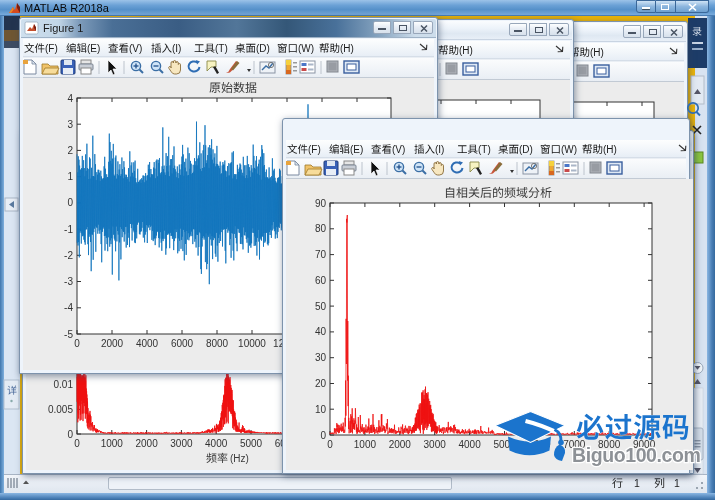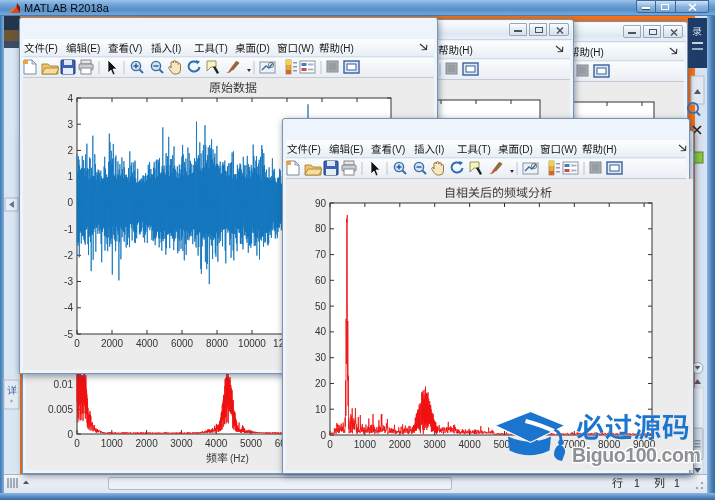--- a/index.html
+++ b/index.html
@@ -1,15 +1,15 @@
 <!DOCTYPE html>
 <html><head><meta charset="utf-8"><style>
 *{margin:0;padding:0;box-sizing:border-box}
 body{width:715px;height:500px;overflow:hidden;font-family:"Liberation Sans",sans-serif}
-#stage{position:relative;width:715px;height:500px;background:#f97316;overflow:hidden}
+#stage{position:relative;width:715px;height:500px;background:#eab308;overflow:hidden}
 svg{overflow:visible}
 </style></head><body>
 <svg width="0" height="0" style="position:absolute">
     <defs>
       <path id="r6587" d="M725 630 802 607Q739 426 640 294Q541 162 403 72Q265 -19 83 -78Q79 -69 71 -55Q63 -42 53 -29Q44 -15 36 -7Q215 45 348 128Q482 212 575 335Q668 459 725 630ZM270 626Q327 471 424 345Q521 219 657 129Q793 40 967 -4Q959 -12 949 -24Q939 -37 930 -50Q922 -62 915 -73Q736 -24 599 71Q462 165 363 300Q265 435 201 603ZM50 664H954V590H50ZM423 823 501 847Q524 811 547 768Q569 724 580 693L497 666Q488 697 467 742Q446 786 423 823Z"></path>
       <path id="r4ef6" d="M604 828H679V-80H604ZM432 790 504 775Q490 706 471 638Q451 571 427 513Q402 455 373 409Q366 415 354 422Q343 429 330 436Q318 443 309 447Q338 488 362 544Q385 599 403 662Q421 725 432 790ZM441 635H909V562H423ZM317 341H953V267H317ZM268 836 339 815Q307 730 266 648Q224 565 176 493Q127 420 75 363Q71 372 64 386Q56 400 47 414Q39 429 32 437Q79 486 123 550Q166 614 204 688Q241 761 268 836ZM167 579 238 650 239 649V-78H167Z"></path>
       <path id="r7f16" d="M68 182Q66 189 62 202Q58 214 54 227Q49 240 45 249Q61 252 77 270Q94 288 116 316Q127 330 149 361Q170 393 198 436Q225 480 253 530Q280 581 303 632L364 597Q329 529 289 461Q248 393 205 332Q161 271 117 221V219Q117 219 110 215Q102 212 92 206Q82 201 75 194Q68 188 68 182ZM68 182 63 242 97 267 334 317Q333 302 335 284Q337 267 339 255Q256 236 205 224Q155 211 128 204Q101 196 88 191Q75 186 68 182ZM61 423Q59 430 55 443Q51 456 46 469Q42 482 38 491Q51 495 63 511Q76 528 91 554Q99 567 114 595Q129 624 148 664Q166 704 184 749Q201 795 215 840L287 815Q263 751 233 688Q204 624 171 567Q138 509 105 463V461Q105 461 99 457Q92 454 83 447Q74 441 68 435Q61 429 61 423ZM61 423 59 479 95 501 268 519Q265 505 264 487Q262 469 262 457Q203 450 166 445Q130 439 109 436Q88 432 77 429Q67 426 61 423ZM40 54Q96 73 173 102Q250 132 332 163L346 103Q271 71 195 41Q120 10 58 -15ZM624 377H675V-47H624ZM746 378H797V-46H746ZM871 413H930V-7Q930 -28 926 -41Q922 -54 908 -62Q895 -69 877 -71Q858 -73 831 -73Q830 -60 825 -44Q820 -28 814 -16Q831 -17 843 -17Q856 -17 861 -17Q871 -16 871 -7ZM414 732H483V515Q483 454 479 380Q475 306 464 228Q452 150 430 75Q408 -0 372 -63Q366 -57 355 -48Q344 -40 333 -32Q322 -24 314 -21Q348 39 368 109Q389 178 398 249Q408 321 411 390Q414 458 414 515ZM450 732H920V498H450V561H850V668H450ZM481 412H903V350H541V-72H481ZM512 202H898V143H512ZM605 826 675 846Q693 818 709 784Q724 749 732 723L658 698Q652 724 637 760Q621 796 605 826Z"></path>
       <path id="r8f91" d="M47 722H412V650H47ZM244 568H313V-76H244ZM40 167Q88 174 150 185Q213 196 282 209Q352 221 423 234L427 169Q329 148 231 129Q133 109 56 94ZM81 332Q79 339 75 351Q71 364 67 376Q62 389 58 398Q71 401 82 423Q93 446 105 479Q111 495 123 532Q135 569 149 619Q162 670 175 727Q188 784 196 840L269 825Q254 745 232 664Q210 583 184 508Q158 434 131 374V372Q131 372 123 368Q116 364 106 358Q96 351 88 344Q81 337 81 332ZM81 332V394L121 414H405V346H153Q128 346 108 342Q87 338 81 332ZM815 517H885V-80H815ZM551 751V650H819V751ZM482 808H892V594H482ZM423 535H953V472H423ZM523 386H835V329H523ZM523 242H838V185H523ZM491 519H560V61L491 53ZM400 76Q468 80 559 86Q650 92 753 100Q857 107 960 115L959 52Q861 44 761 36Q662 28 572 21Q482 14 412 8Z"></path>
       <path id="r67e5" d="M295 218V134H700V218ZM295 352V270H700V352ZM221 406H778V80H221ZM57 713H944V647H57ZM460 840H534V437H460ZM417 693 479 668Q446 620 401 575Q356 529 303 490Q251 450 196 418Q140 386 85 364Q80 374 71 385Q62 395 53 406Q44 417 36 424Q89 443 144 471Q199 500 250 536Q301 571 344 611Q387 651 417 693ZM576 693Q606 652 650 613Q693 574 745 540Q797 506 853 478Q909 451 964 434Q956 427 946 416Q937 405 928 394Q920 382 914 372Q858 393 802 424Q746 455 693 494Q640 532 595 577Q549 621 515 668ZM74 20H930V-48H74Z"></path>
       <path id="r770b" d="M260 395H843V-82H768V335H332V-82H260ZM59 527H941V465H59ZM132 662H883V602H132ZM308 267H799V214H308ZM308 144H799V92H308ZM301 18H799V-42H301ZM826 832 874 778Q804 764 715 754Q626 744 527 738Q428 732 327 728Q226 725 133 725Q132 737 128 754Q123 771 118 783Q209 784 308 787Q408 790 504 796Q600 802 683 811Q766 820 826 832ZM416 764 494 747Q460 627 406 513Q353 400 273 305Q193 210 81 143Q76 151 67 163Q59 174 50 184Q41 194 33 202Q140 263 215 352Q291 441 340 547Q389 653 416 764Z"></path>
@@ -622,20 +622,41 @@
         <text x="573.0" y="295" font-size="10" text-anchor="middle" font-family="&quot;Liberation Sans&quot;, sans-serif" fill="#333">15000</text>
         <line x1="607.8" y1="282" x2="607.8" y2="278" stroke="#333" stroke-width="1"></line>
         <text x="607.8" y="295" font-size="10" text-anchor="middle" font-family="&quot;Liberation Sans&quot;, sans-serif" fill="#333">16000</text>
         <use href="#r9891" fill="#3a3a3a" transform="translate(180.0,310.0) scale(0.0110,-0.0110)"></use>
         <use href="#r7387" fill="#3a3a3a" transform="translate(191.0,310.0) scale(0.0110,-0.0110)"></use>
         <text x="204.0" y="310" font-size="10" font-family="&quot;Liberation Sans&quot;, sans-serif" fill="#3a3a3a">(Hz)</text>
         <path d="M51.0,224.9 L51.2,249.8 L51.3,219.4 L51.5,251.3 L51.6,220.1 L51.8,270.3 L51.9,215.6 L52.1,259.5 L52.3,261.4 L52.4,220.0 L52.6,266.6 L52.7,215.7 L52.9,251.6 L53.0,225.2 L53.2,247.4 L53.3,220.4 L53.5,244.8 L53.7,224.0 L53.8,253.7 L54.0,219.6 L54.1,268.6 L54.3,215.0 L54.4,262.7 L54.6,219.0 L54.8,261.8 L54.9,223.6 L55.1,267.8 L55.2,225.4 L55.4,248.6 L55.5,225.8 L55.7,248.3 L55.9,223.2 L56.0,252.1 L56.2,223.8 L56.3,224.1 L56.5,243.9 L56.6,261.6 L56.8,223.4 L57.0,269.1 L57.1,224.0 L57.3,245.1 L57.4,223.7 L57.6,250.9 L57.7,214.6 L57.9,261.4 L58.0,224.9 L58.2,224.8 L58.4,251.0 L58.5,225.8 L58.7,254.1 L58.8,214.4 L59.0,246.5 L59.1,225.5 L59.3,266.7 L59.5,257.9 L59.6,228.7 L59.8,262.2 L59.9,223.3 L60.1,249.5 L60.2,236.5 L60.4,258.0 L60.6,239.3 L60.7,261.9 L60.9,242.5 L61.0,270.7 L61.2,246.2 L61.3,274.4 L61.5,249.5 L61.6,253.5 L61.8,276.4 L62.0,256.1 L62.1,271.2 L62.3,262.7 L62.4,270.8 L62.6,266.4 L62.7,268.7 L62.9,277.5 L63.1,260.6 L63.2,275.3 L63.4,262.7 L63.5,263.1 L63.7,267.7 L63.8,268.4 L64.0,258.9 L64.2,278.5 L64.3,264.9 L64.5,262.7 L64.6,272.9 L64.8,267.9 L64.9,264.2 L65.1,274.6 L65.3,272.4 L65.4,271.0 L65.6,271.1 L65.7,274.4 L65.9,278.4 L66.0,275.4 L66.2,272.1 L66.3,274.6 L66.5,270.0 L66.7,276.7 L66.8,277.6 L67.0,279.1 L67.1,279.4 L67.3,275.4 L67.4,277.3 L67.6,276.2 L67.8,274.7 L67.9,273.7 L68.1,273.1 L68.2,278.6 L68.4,273.1 L68.5,275.8 L68.7,275.9 L68.9,277.9 L69.0,278.5 L69.2,278.4 L69.3,277.9 L69.5,276.6 L69.6,279.9 L69.8,279.2 L69.9,278.2 L70.1,280.5 L70.3,276.6 L70.4,279.8 L70.6,280.6 L70.7,280.4 L70.9,278.9 L71.0,277.9 L71.2,280.2 L71.4,277.8 L71.5,277.1 L71.7,279.9 L71.8,277.9 L72.0,278.8 L72.1,279.4 L72.3,280.3 L72.5,279.0 L72.6,279.8 L72.8,278.9 L72.9,278.4 L73.1,278.7 L73.2,278.4 L73.4,278.6 L73.6,279.0 L73.7,278.7 L73.9,279.1 L74.0,280.1 L74.2,280.2 L74.3,279.3 L74.5,280.6 L74.6,279.3 L74.8,280.3 L75.0,279.3 L75.1,280.3 L75.3,279.7 L75.4,279.9 L75.6,279.8 L75.7,280.4 L75.9,280.2 L76.1,280.9 L76.2,281.0 L76.4,280.4 L76.5,280.0 L76.7,280.1 L76.8,280.8 L77.0,280.2 L77.2,281.2 L77.3,280.9 L77.5,280.4 L77.6,281.1 L77.8,280.8 L77.9,281.1 L78.1,281.1 L78.2,281.4 L78.4,281.0 L78.6,281.1 L78.7,280.6 L78.9,280.5 L79.0,280.4 L79.2,281.0 L79.3,280.8 L79.5,280.9 L79.7,281.3 L79.8,281.0 L80.0,281.0 L80.1,280.9 L80.3,281.2 L80.4,281.0 L80.6,281.3 L80.8,281.0 L80.9,280.9 L81.1,280.9 L81.2,281.1 L81.4,281.1 L81.5,281.2 L81.7,280.7 L81.9,281.3 L82.0,281.3 L82.2,280.0 L82.3,280.5 L82.5,280.7 L82.6,280.9 L82.8,281.1 L82.9,281.1 L83.1,280.8 L83.3,281.3 L83.4,280.3 L83.6,281.4 L83.7,281.2 L83.9,280.9 L84.0,281.2 L84.2,281.3 L84.4,281.4 L84.5,280.3 L84.7,280.8 L84.8,280.9 L85.0,281.1 L85.1,281.1 L85.3,280.8 L85.5,280.6 L85.6,281.1 L85.8,281.3 L85.9,281.4 L86.1,280.6 L86.2,281.3 L86.4,281.3 L86.5,280.8 L86.7,281.4 L86.9,281.3 L87.0,281.3 L87.2,281.1 L87.3,280.9 L87.5,280.9 L87.6,281.1 L87.8,280.9 L88.0,281.2 L88.1,281.0 L88.3,280.5 L88.4,281.2 L88.6,281.0 L88.7,281.3 L88.9,281.2 L89.1,281.1 L89.2,281.0 L89.4,280.1 L89.5,281.4 L89.7,281.0 L89.8,280.7 L90.0,281.1 L90.2,281.3 L90.3,281.3 L90.5,281.3 L90.6,281.0 L90.8,281.1 L90.9,281.3 L91.1,281.3 L91.2,281.3 L91.4,281.0 L91.6,281.0 L91.7,281.0 L91.9,281.1 L92.0,280.7 L92.2,281.1 L92.3,280.9 L92.5,280.8 L92.7,281.3 L92.8,281.2 L93.0,280.8 L93.1,281.0 L93.3,281.3 L93.4,281.3 L93.6,281.1 L93.8,281.0 L93.9,281.3 L94.1,281.1 L94.2,281.4 L94.4,281.1 L94.5,280.9 L94.7,281.3 L94.8,281.3 L95.0,280.8 L95.2,281.0 L95.3,281.4 L95.5,281.2 L95.6,281.2 L95.8,281.1 L95.9,280.5 L96.1,280.9 L96.3,280.7 L96.4,281.2 L96.6,280.4 L96.7,281.2 L96.9,281.4 L97.0,280.7 L97.2,281.4 L97.4,281.4 L97.5,280.7 L97.7,281.3 L97.8,281.0 L98.0,281.1 L98.1,280.9 L98.3,280.8 L98.4,281.3 L98.6,281.2 L98.8,280.1 L98.9,281.3 L99.1,281.0 L99.2,280.8 L99.4,281.3 L99.5,281.1 L99.7,281.3 L99.9,281.4 L100.0,281.0 L100.2,280.2 L100.3,281.1 L100.5,281.2 L100.6,281.4 L100.8,281.4 L101.0,280.5 L101.1,281.3 L101.3,281.0 L101.4,281.3 L101.6,280.8 L101.7,281.0 L101.9,280.6 L102.1,281.4 L102.2,281.3 L102.4,281.2 L102.5,280.8 L102.7,281.3 L102.8,281.4 L103.0,281.3 L103.1,281.2 L103.3,281.1 L103.5,281.1 L103.6,280.8 L103.8,281.1 L103.9,281.1 L104.1,281.0 L104.2,280.8 L104.4,281.1 L104.6,280.5 L104.7,281.4 L104.9,280.7 L105.0,281.2 L105.2,281.3 L105.3,281.3 L105.5,281.1 L105.7,281.1 L105.8,281.1 L106.0,281.3 L106.1,281.3 L106.3,281.2 L106.4,281.2 L106.6,281.2 L106.7,281.0 L106.9,281.4 L107.1,281.1 L107.2,281.0 L107.4,280.7 L107.5,280.5 L107.7,281.2 L107.8,280.7 L108.0,280.9 L108.2,281.2 L108.3,281.3 L108.5,281.2 L108.6,281.3 L108.8,280.6 L108.9,281.4 L109.1,281.3 L109.3,281.2 L109.4,280.7 L109.6,281.0 L109.7,281.1 L109.9,280.9 L110.0,281.4 L110.2,280.9 L110.4,281.4 L110.5,280.9 L110.7,281.0 L110.8,281.1 L111.0,281.3 L111.1,281.0 L111.3,280.5 L111.4,281.4 L111.6,280.9 L111.8,280.1 L111.9,281.4 L112.1,280.7 L112.2,280.8 L112.4,281.2 L112.5,281.0 L112.7,281.4 L112.9,281.0 L113.0,281.3 L113.2,281.0 L113.3,281.4 L113.5,281.2 L113.6,280.9 L113.8,281.2 L114.0,280.7 L114.1,281.3 L114.3,280.9 L114.4,281.0 L114.6,281.3 L114.7,280.3 L114.9,280.3 L115.0,280.8 L115.2,281.2 L115.4,280.5 L115.5,281.3 L115.7,281.3 L115.8,280.6 L116.0,281.0 L116.1,281.2 L116.3,280.7 L116.5,281.2 L116.6,281.4 L116.8,280.9 L116.9,280.8 L117.1,281.4 L117.2,280.8 L117.4,281.3 L117.6,281.2 L117.7,280.6 L117.9,281.0 L118.0,281.4 L118.2,281.2 L118.3,281.0 L118.5,281.3 L118.7,281.2 L118.8,280.9 L119.0,281.3 L119.1,280.9 L119.3,281.1 L119.4,280.9 L119.6,281.4 L119.7,280.1 L119.9,281.3 L120.1,280.9 L120.2,280.9 L120.4,281.2 L120.5,281.2 L120.7,281.4 L120.8,280.2 L121.0,281.0 L121.2,281.1 L121.3,281.1 L121.5,281.3 L121.6,281.2 L121.8,280.9 L121.9,281.3 L122.1,281.3 L122.3,281.2 L122.4,280.5 L122.6,280.8 L122.7,280.6 L122.9,280.4 L123.0,281.0 L123.2,281.3 L123.3,280.8 L123.5,280.9 L123.7,281.3 L123.8,281.0 L124.0,280.6 L124.1,281.4 L124.3,280.9 L124.4,280.8 L124.6,280.9 L124.8,281.2 L124.9,280.8 L125.1,281.2 L125.2,281.3 L125.4,280.9 L125.5,281.0 L125.7,281.2 L125.9,280.9 L126.0,281.1 L126.2,281.3 L126.3,281.4 L126.5,280.6 L126.6,281.2 L126.8,280.8 L127.0,281.3 L127.1,281.3 L127.3,281.1 L127.4,281.1 L127.6,281.2 L127.7,281.2 L127.9,281.1 L128.0,281.2 L128.2,281.1 L128.4,281.1 L128.5,281.1 L128.7,281.1 L128.8,280.8 L129.0,280.8 L129.1,281.4 L129.3,280.8 L129.5,281.2 L129.6,281.2 L129.8,280.9 L129.9,281.1 L130.1,281.1 L130.2,281.2 L130.4,281.4 L130.6,280.8 L130.7,281.2 L130.9,281.3 L131.0,280.9 L131.2,281.3 L131.3,280.9 L131.5,281.3 L131.6,280.9 L131.8,281.4 L132.0,281.4 L132.1,281.4 L132.3,280.6 L132.4,280.9 L132.6,281.0 L132.7,280.9 L132.9,281.4 L133.1,280.8 L133.2,281.2 L133.4,281.2 L133.5,280.8 L133.7,281.1 L133.8,281.2 L134.0,281.0 L134.2,281.1 L134.3,281.3 L134.5,280.8 L134.6,281.2 L134.8,281.4 L134.9,281.4 L135.1,281.2 L135.3,281.0 L135.4,281.4 L135.6,280.8 L135.7,281.3 L135.9,281.4 L136.0,281.2 L136.2,281.0 L136.3,281.2 L136.5,281.2 L136.7,280.9 L136.8,281.4 L137.0,281.4 L137.1,281.3 L137.3,281.3 L137.4,281.2 L137.6,281.3 L137.8,281.1 L137.9,281.2 L138.1,280.4 L138.2,281.1 L138.4,280.5 L138.5,280.9 L138.7,281.2 L138.9,280.7 L139.0,281.1 L139.2,281.3 L139.3,281.3 L139.5,281.3 L139.6,280.8 L139.8,280.7 L139.9,280.0 L140.1,281.4 L140.3,280.8 L140.4,280.7 L140.6,280.5 L140.7,279.9 L140.9,280.7 L141.0,281.0 L141.2,281.3 L141.4,281.3 L141.5,281.0 L141.7,281.1 L141.8,281.4 L142.0,280.6 L142.1,281.3 L142.3,281.1 L142.5,281.2 L142.6,281.3 L142.8,281.3 L142.9,280.8 L143.1,281.0 L143.2,281.1 L143.4,281.2 L143.6,281.0 L143.7,280.7 L143.9,280.8 L144.0,280.8 L144.2,281.3 L144.3,281.3 L144.5,281.3 L144.6,281.3 L144.8,281.0 L145.0,281.3 L145.1,281.1 L145.3,280.8 L145.4,280.7 L145.6,280.9 L145.7,281.4 L145.9,281.3 L146.1,280.9 L146.2,280.9 L146.4,281.3 L146.5,280.9 L146.7,280.9 L146.8,281.0 L147.0,281.2 L147.2,280.8 L147.3,280.7 L147.5,281.0 L147.6,281.4 L147.8,281.2 L147.9,280.6 L148.1,281.2 L148.2,281.4 L148.4,281.1 L148.6,281.4 L148.7,281.4 L148.9,280.9 L149.0,281.2 L149.2,281.1 L149.3,281.3 L149.5,281.3 L149.7,281.0 L149.8,280.7 L150.0,281.3 L150.1,280.7 L150.3,281.3 L150.4,280.6 L150.6,281.2 L150.8,281.1 L150.9,281.4 L151.1,281.4 L151.2,280.6 L151.4,281.4 L151.5,281.1 L151.7,281.3 L151.9,281.3 L152.0,281.3 L152.2,281.1 L152.3,281.3 L152.5,281.4 L152.6,280.8 L152.8,280.9 L152.9,281.4 L153.1,281.3 L153.3,280.7 L153.4,281.3 L153.6,280.5 L153.7,280.7 L153.9,281.1 L154.0,280.7 L154.2,280.4 L154.4,281.4 L154.5,280.7 L154.7,280.5 L154.8,281.1 L155.0,281.1 L155.1,281.4 L155.3,281.3 L155.5,280.6 L155.6,281.2 L155.8,281.1 L155.9,280.5 L156.1,281.2 L156.2,281.2 L156.4,281.3 L156.5,281.3 L156.7,281.1 L156.9,280.9 L157.0,281.2 L157.2,281.0 L157.3,281.0 L157.5,281.4 L157.6,281.3 L157.8,281.3 L158.0,281.1 L158.1,281.0 L158.3,280.4 L158.4,280.9 L158.6,281.3 L158.7,281.3 L158.9,280.9 L159.1,281.1 L159.2,280.9 L159.4,281.3 L159.5,281.2 L159.7,281.2 L159.8,281.3 L160.0,281.3 L160.2,280.9 L160.3,280.7 L160.5,281.3 L160.6,281.4 L160.8,281.2 L160.9,281.0 L161.1,281.3 L161.2,280.6 L161.4,281.4 L161.6,280.6 L161.7,281.1 L161.9,280.5 L162.0,280.9 L162.2,281.0 L162.3,280.6 L162.5,281.3 L162.7,281.3 L162.8,280.6 L163.0,281.2 L163.1,280.6 L163.3,281.3 L163.4,281.0 L163.6,281.3 L163.8,281.1 L163.9,281.0 L164.1,281.0 L164.2,280.5 L164.4,281.4 L164.5,280.8 L164.7,281.0 L164.8,281.0 L165.0,281.3 L165.2,281.2 L165.3,281.3 L165.5,281.0 L165.6,280.9 L165.8,281.1 L165.9,281.4 L166.1,281.3 L166.3,281.2 L166.4,281.2 L166.6,281.3 L166.7,280.7 L166.9,281.3 L167.0,280.3 L167.2,280.9 L167.4,281.3 L167.5,281.3 L167.7,280.9 L167.8,280.5 L168.0,280.9 L168.1,281.0 L168.3,280.5 L168.4,281.1 L168.6,280.7 L168.8,281.1 L168.9,280.8 L169.1,281.2 L169.2,281.4 L169.4,281.4 L169.5,280.7 L169.7,280.9 L169.9,281.0 L170.0,281.0 L170.2,281.2 L170.3,280.4 L170.5,281.3 L170.6,281.0 L170.8,281.2 L171.0,281.1 L171.1,280.4 L171.3,281.1 L171.4,280.5 L171.6,280.7 L171.7,281.3 L171.9,280.7 L172.1,281.2 L172.2,280.7 L172.4,280.8 L172.5,281.4 L172.7,280.7 L172.8,280.9 L173.0,281.4 L173.1,280.8 L173.3,281.1 L173.5,280.6 L173.6,281.1 L173.8,281.0 L173.9,281.0 L174.1,281.2 L174.2,280.8 L174.4,281.2 L174.6,280.3 L174.7,280.9 L174.9,280.3 L175.0,280.5 L175.2,280.5 L175.3,280.8 L175.5,279.7 L175.7,280.1 L175.8,280.6 L176.0,281.0 L176.1,280.7 L176.3,280.5 L176.4,280.5 L176.6,279.1 L176.7,280.5 L176.9,280.8 L177.1,280.8 L177.2,280.4 L177.4,280.0 L177.5,280.5 L177.7,280.9 L177.8,280.1 L178.0,280.0 L178.2,281.0 L178.3,280.9 L178.5,280.6 L178.6,279.1 L178.8,279.9 L178.9,280.2 L179.1,280.9 L179.3,280.3 L179.4,279.1 L179.6,278.9 L179.7,278.7 L179.9,280.6 L180.0,280.1 L180.2,280.1 L180.4,280.1 L180.5,278.6 L180.7,280.4 L180.8,280.6 L181.0,279.9 L181.1,279.5 L181.3,278.3 L181.4,279.9 L181.6,280.9 L181.8,278.4 L181.9,280.2 L182.1,277.0 L182.2,279.5 L182.4,279.5 L182.5,279.3 L182.7,279.7 L182.9,278.2 L183.0,279.0 L183.2,277.3 L183.3,280.6 L183.5,278.0 L183.6,280.3 L183.8,278.4 L184.0,278.7 L184.1,279.0 L184.3,280.7 L184.4,278.2 L184.6,278.6 L184.7,280.8 L184.9,280.6 L185.0,278.8 L185.2,280.2 L185.4,277.9 L185.5,277.2 L185.7,279.0 L185.8,279.9 L186.0,277.2 L186.1,277.9 L186.3,277.2 L186.5,280.6 L186.6,275.9 L186.8,277.8 L186.9,278.1 L187.1,278.5 L187.2,278.5 L187.4,277.7 L187.6,278.7 L187.7,279.6 L187.9,279.7 L188.0,280.5 L188.2,278.9 L188.3,276.7 L188.5,277.4 L188.7,273.7 L188.8,279.0 L189.0,275.8 L189.1,279.0 L189.3,276.1 L189.4,277.8 L189.6,277.1 L189.7,279.6 L189.9,280.6 L190.1,280.9 L190.2,280.8 L190.4,272.6 L190.5,277.7 L190.7,271.9 L190.8,279.0 L191.0,279.8 L191.2,278.5 L191.3,273.1 L191.5,276.4 L191.6,274.2 L191.8,277.1 L191.9,275.6 L192.1,275.4 L192.3,278.2 L192.4,275.1 L192.6,280.0 L192.7,273.0 L192.9,272.5 L193.0,279.4 L193.2,272.1 L193.3,277.8 L193.5,270.4 L193.7,274.8 L193.8,269.0 L194.0,278.9 L194.1,268.3 L194.3,279.0 L194.4,278.3 L194.6,265.7 L194.8,274.7 L194.9,265.9 L195.1,271.4 L195.2,261.0 L195.4,275.0 L195.5,259.4 L195.7,277.8 L195.9,260.6 L196.0,277.4 L196.2,252.9 L196.3,257.9 L196.5,264.8 L196.6,267.0 L196.8,250.8 L197.0,268.4 L197.1,252.0 L197.3,247.9 L197.4,274.9 L197.6,244.0 L197.7,256.1 L197.9,243.0 L198.0,265.9 L198.2,242.4 L198.4,272.0 L198.5,243.8 L198.7,272.3 L198.8,233.9 L199.0,250.0 L199.1,227.3 L199.3,265.5 L199.5,236.4 L199.6,264.8 L199.8,225.8 L199.9,254.7 L200.1,225.7 L200.2,271.4 L200.4,235.0 L200.6,257.5 L200.7,219.0 L200.9,248.5 L201.0,269.7 L201.2,217.0 L201.3,254.8 L201.5,232.0 L201.6,243.8 L201.8,226.0 L202.0,249.5 L202.1,221.4 L202.3,271.4 L202.4,224.3 L202.6,256.5 L202.7,228.3 L202.9,259.7 L203.1,226.3 L203.2,246.3 L203.4,231.2 L203.5,258.8 L203.7,227.6 L203.8,251.5 L204.0,225.0 L204.2,228.1 L204.3,259.7 L204.5,235.5 L204.6,260.3 L204.8,233.0 L204.9,261.6 L205.1,237.8 L205.3,235.9 L205.4,262.1 L205.6,238.0 L205.7,243.0 L205.9,257.9 L206.0,237.9 L206.2,241.7 L206.3,264.2 L206.5,247.8 L206.7,276.2 L206.8,248.3 L207.0,264.3 L207.1,265.6 L207.3,248.3 L207.4,271.5 L207.6,257.3 L207.8,277.6 L207.9,258.9 L208.1,273.9 L208.2,259.7 L208.4,274.4 L208.5,267.8 L208.7,259.6 L208.9,273.6 L209.0,260.9 L209.2,278.2 L209.3,276.2 L209.5,265.5 L209.6,272.7 L209.8,267.3 L209.9,279.4 L210.1,268.1 L210.3,268.9 L210.4,279.5 L210.6,275.8 L210.7,270.4 L210.9,276.4 L211.0,273.2 L211.2,280.0 L211.4,274.8 L211.5,278.0 L211.7,274.1 L211.8,279.4 L212.0,275.1 L212.1,279.1 L212.3,276.4 L212.5,279.5 L212.6,276.9 L212.8,279.4 L212.9,276.0 L213.1,270.5 L213.2,278.8 L213.4,279.9 L213.6,277.4 L213.7,279.0 L213.9,278.4 L214.0,277.7 L214.2,279.6 L214.3,278.2 L214.5,279.8 L214.6,280.7 L214.8,277.3 L215.0,279.2 L215.1,278.0 L215.3,280.8 L215.4,280.8 L215.6,276.9 L215.7,279.9 L215.9,278.3 L216.1,277.9 L216.2,275.1 L216.4,280.0 L216.5,273.2 L216.7,277.2 L216.8,277.4 L217.0,275.9 L217.2,274.1 L217.3,278.1 L217.5,280.0 L217.6,277.9 L217.8,276.4 L217.9,280.3 L218.1,277.7 L218.2,279.3 L218.4,276.2 L218.6,280.9 L218.7,277.0 L218.9,278.0 L219.0,280.9 L219.2,279.7 L219.3,280.7 L219.5,280.3 L219.7,279.9 L219.8,278.9 L220.0,280.8 L220.1,279.2 L220.3,280.1 L220.4,280.8 L220.6,278.7 L220.8,280.2 L220.9,279.7 L221.1,280.8 L221.2,278.2 L221.4,278.7 L221.5,280.0 L221.7,280.4 L221.9,279.4 L222.0,280.1 L222.2,280.7 L222.3,278.7 L222.5,278.5 L222.6,279.1 L222.8,278.8 L222.9,280.5 L223.1,277.7 L223.3,279.3 L223.4,280.7 L223.6,280.7 L223.7,278.9 L223.9,279.7 L224.0,280.9 L224.2,279.5 L224.4,280.2 L224.5,279.1 L224.7,279.7 L224.8,280.9 L225.0,279.5 L225.1,280.8 L225.3,279.1 L225.5,279.0 L225.6,278.9 L225.8,281.0 L225.9,280.7 L226.1,280.5 L226.2,280.4 L226.4,279.3 L226.5,280.9 L226.7,280.4 L226.9,280.6 L227.0,280.1 L227.2,280.2 L227.3,280.3 L227.5,279.7 L227.6,279.7 L227.8,280.8 L228.0,279.5 L228.1,280.9 L228.3,281.0 L228.4,280.4 L228.6,280.8 L228.7,281.0 L228.9,279.7 L229.1,280.9 L229.2,280.0 L229.4,280.7 L229.5,280.9 L229.7,280.9 L229.8,280.2 L230.0,280.9 L230.2,280.5 L230.3,280.7 L230.5,280.2 L230.6,280.4 L230.8,280.0 L230.9,280.9 L231.1,279.9 L231.2,280.4 L231.4,280.8 L231.6,280.9 L231.7,280.2 L231.9,280.6 L232.0,280.9 L232.2,280.5 L232.3,280.6 L232.5,280.7 L232.7,280.4 L232.8,281.0 L233.0,280.7 L233.1,280.3 L233.3,280.8 L233.4,280.8 L233.6,280.7 L233.8,280.7 L233.9,280.7 L234.1,280.8 L234.2,281.0 L234.4,280.7 L234.5,280.8 L234.7,280.5 L234.8,281.0 L235.0,280.7 L235.2,280.9 L235.3,280.6 L235.5,280.5 L235.6,280.9 L235.8,281.0 L235.9,280.7 L236.1,281.0 L236.3,280.9 L236.4,281.0 L236.6,281.0 L236.7,280.9 L236.9,280.6 L237.0,280.8 L237.2,280.6 L237.4,280.6 L237.5,280.7 L237.7,280.7 L237.8,280.9 L238.0,281.0 L238.1,280.5 L238.3,281.0 L238.5,280.9 L238.6,280.8 L238.8,280.8 L238.9,280.8 L239.1,280.7 L239.2,281.2 L239.4,281.2 L239.5,280.7 L239.7,280.8 L239.9,281.2 L240.0,281.4 L240.2,281.2 L240.3,280.8 L240.5,281.2 L240.6,280.1 L240.8,281.4 L241.0,281.3 L241.1,280.9 L241.3,281.4 L241.4,281.1 L241.6,280.6 L241.7,281.3 L241.9,281.2 L242.1,280.7 L242.2,280.9 L242.4,280.9 L242.5,281.0 L242.7,281.1 L242.8,281.0 L243.0,281.2 L243.1,280.4 L243.3,281.4 L243.5,281.1 L243.6,281.3 L243.8,280.7 L243.9,281.3 L244.1,281.0 L244.2,280.5 L244.4,281.0 L244.6,281.2 L244.7,280.8 L244.9,281.0 L245.0,281.0 L245.2,281.0 L245.3,281.0 L245.5,281.2 L245.7,281.3 L245.8,281.2 L246.0,281.1 L246.1,281.0 L246.3,280.6 L246.4,281.4 L246.6,280.4 L246.8,281.0 L246.9,281.0 L247.1,280.6 L247.2,280.8 L247.4,280.8 L247.5,280.7 L247.7,281.2 L247.8,280.9 L248.0,281.1 L248.2,280.8 L248.3,281.4 L248.5,280.5 L248.6,281.3 L248.8,281.1 L248.9,281.0 L249.1,281.1 L249.3,280.7 L249.4,280.6 L249.6,281.3 L249.7,280.3 L249.9,281.3 L250.0,281.0 L250.2,280.6 L250.4,281.3 L250.5,281.1 L250.7,281.3 L250.8,281.4 L251.0,281.3 L251.1,281.0 L251.3,281.2 L251.4,280.5 L251.6,281.1 L251.8,281.3 L251.9,280.7 L252.1,281.1 L252.2,281.2 L252.4,280.7 L252.5,281.3 L252.7,280.5 L252.9,280.8 L253.0,281.2 L253.2,281.0 L253.3,281.3 L253.5,281.1 L253.6,281.2 L253.8,281.0 L254.0,281.2 L254.1,281.3 L254.3,280.8 L254.4,280.1 L254.6,281.4 L254.7,281.0 L254.9,280.8 L255.0,280.6 L255.2,280.9 L255.4,281.1 L255.5,281.3 L255.7,281.2 L255.8,281.1 L256.0,281.2 L256.1,281.1 L256.3,281.3 L256.5,280.2 L256.6,281.0 L256.8,281.4 L256.9,281.3 L257.1,280.9 L257.2,280.8 L257.4,281.0 L257.6,281.2 L257.7,281.4 L257.9,281.2 L258.0,281.1 L258.2,280.8 L258.3,281.0 L258.5,280.8 L258.7,280.6 L258.8,280.6 L259.0,281.3 L259.1,281.2 L259.3,280.9 L259.4,281.1 L259.6,281.0 L259.7,281.1 L259.9,281.3 L260.1,280.9 L260.2,281.2 L260.4,281.2 L260.5,280.3 L260.7,281.2 L260.8,281.2 L261.0,280.6 L261.2,281.3 L261.3,281.0 L261.5,280.9 L261.6,280.7 L261.8,281.0 L261.9,281.1 L262.1,280.8 L262.3,280.8 L262.4,280.8 L262.6,280.3 L262.7,281.1 L262.9,281.4 L263.0,281.2 L263.2,280.8 L263.3,281.1 L263.5,281.4 L263.7,281.2 L263.8,281.3 L264.0,280.8 L264.1,280.8 L264.3,281.4 L264.4,280.8 L264.6,281.0 L264.8,281.1 L264.9,280.6 L265.1,281.3 L265.2,280.8 L265.4,280.9 L265.5,281.1 L265.7,281.1 L265.9,281.2 L266.0,280.8 L266.2,281.2 L266.3,280.6 L266.5,280.8 L266.6,281.1 L266.8,281.0 L267.0,281.1 L267.1,281.2 L267.3,280.4 L267.4,280.8 L267.6,280.7 L267.7,281.2 L267.9,281.4 L268.0,281.2 L268.2,281.0 L268.4,281.3 L268.5,281.1 L268.7,280.8 L268.8,281.1 L269.0,280.8 L269.1,281.4 L269.3,281.0 L269.5,280.7 L269.6,281.3 L269.8,281.4 L269.9,281.2 L270.1,281.2 L270.2,281.3 L270.4,280.6 L270.6,280.2 L270.7,281.3 L270.9,281.2 L271.0,280.6 L271.2,281.1 L271.3,281.2 L271.5,281.1 L271.6,281.1 L271.8,281.4 L272.0,281.0 L272.1,280.4 L272.3,281.3 L272.4,281.1 L272.6,280.8 L272.7,281.0 L272.9,281.2 L273.1,281.3 L273.2,281.3 L273.4,281.2 L273.5,280.5 L273.7,281.3 L273.8,281.3 L274.0,281.3 L274.2,281.0 L274.3,280.8 L274.5,280.8 L274.6,281.0 L274.8,281.4 L274.9,280.9 L275.1,281.0 L275.3,281.2 L275.4,281.4 L275.6,280.7 L275.7,280.8 L275.9,280.7 L276.0,281.0 L276.2,281.1 L276.3,280.6 L276.5,281.2 L276.7,281.3 L276.8,280.9 L277.0,281.0 L277.1,280.5 L277.3,280.3 L277.4,281.1 L277.6,281.0 L277.8,280.7 L277.9,281.2 L278.1,281.2 L278.2,280.7 L278.4,280.9 L278.5,281.0 L278.7,280.8 L278.9,280.9 L279.0,281.2 L279.2,281.4 L279.3,281.3 L279.5,281.4 L279.6,281.1 L279.8,280.7 L279.9,281.0 L280.1,280.4 L280.3,280.3 L280.4,281.3 L280.6,281.4 L280.7,281.2 L280.9,281.1 L281.0,280.8 L281.2,281.3 L281.4,281.2 L281.5,280.9 L281.7,280.8 L281.8,281.0 L282.0,281.1 L282.1,280.8 L282.3,281.1 L282.5,281.4 L282.6,281.1 L282.8,280.9 L282.9,281.1 L283.1,281.4 L283.2,281.1 L283.4,281.3 L283.6,281.4 L283.7,281.3 L283.9,281.2 L284.0,280.5 L284.2,281.2 L284.3,281.1 L284.5,281.3 L284.6,281.3 L284.8,281.0 L285.0,280.6 L285.1,281.3 L285.3,281.2 L285.4,281.0 L285.6,280.8 L285.7,280.6 L285.9,281.2 L286.1,281.2 L286.2,281.0 L286.4,281.3 L286.5,281.2 L286.7,281.3 L286.8,281.0 L287.0,281.3 L287.2,281.4 L287.3,280.9 L287.5,280.9 L287.6,281.1 L287.8,281.1 L287.9,280.8 L288.1,281.3 L288.2,281.4 L288.4,281.1 L288.6,281.2 L288.7,281.2 L288.9,281.3 L289.0,281.4 L289.2,281.1 L289.3,281.3 L289.5,280.8 L289.7,280.6 L289.8,281.4 L290.0,281.1 L290.1,281.2 L290.3,281.0 L290.4,280.4 L290.6,281.0 L290.8,281.3 L290.9,280.8 L291.1,281.1 L291.2,280.8 L291.4,281.3 L291.5,280.7 L291.7,280.8 L291.9,281.1 L292.0,280.9 L292.2,281.1 L292.3,281.2 L292.5,281.3 L292.6,279.9 L292.8,281.4 L292.9,281.3 L293.1,280.8 L293.3,280.9 L293.4,281.2 L293.6,281.3 L293.7,280.1 L293.9,281.2 L294.0,281.0 L294.2,281.0 L294.4,281.0 L294.5,281.3 L294.7,280.7 L294.8,281.2 L295.0,281.0 L295.1,280.5 L295.3,281.0 L295.5,281.3 L295.6,281.0 L295.8,281.1 L295.9,280.8 L296.1,281.3 L296.2,280.9 L296.4,281.2 L296.5,281.1 L296.7,280.1 L296.9,281.1 L297.0,281.4 L297.2,281.2 L297.3,281.1 L297.5,281.3 L297.6,281.4 L297.8,281.0 L298.0,281.3 L298.1,281.0 L298.3,281.4 L298.4,280.9 L298.6,280.8 L298.7,281.1 L298.9,281.2 L299.1,281.2 L299.2,281.3 L299.4,280.9 L299.5,280.7 L299.7,281.2 L299.8,281.4 L300.0,281.2 L300.2,280.8 L300.3,280.8 L300.5,281.1 L300.6,281.0 L300.8,281.3 L300.9,281.0 L301.1,281.0 L301.2,281.2 L301.4,281.3 L301.6,280.7 L301.7,281.1 L301.9,281.0 L302.0,281.2 L302.2,280.9 L302.3,281.3 L302.5,281.3 L302.7,281.1 L302.8,280.8 L303.0,281.2 L303.1,281.0 L303.3,281.1 L303.4,281.0 L303.6,281.0 L303.8,281.1 L303.9,280.8 L304.1,281.3 L304.2,280.9 L304.4,281.4 L304.5,280.7 L304.7,281.3 L304.8,281.1 L305.0,281.3 L305.2,280.7 L305.3,280.9 L305.5,280.0 L305.6,281.3 L305.8,281.2 L305.9,281.2 L306.1,281.3 L306.3,281.1 L306.4,280.9 L306.6,280.3 L306.7,280.6 L306.9,280.5 L307.0,281.1 L307.2,281.0 L307.4,281.1 L307.5,281.1 L307.7,280.8 L307.8,280.9 L308.0,281.2 L308.1,280.9 L308.3,281.3 L308.5,281.3 L308.6,281.2 L308.8,280.9 L308.9,281.3 L309.1,281.2 L309.2,280.7 L309.4,280.4 L309.5,281.1 L309.7,281.3 L309.9,281.0 L310.0,281.1 L310.2,281.0 L310.3,281.3 L310.5,281.3 L310.6,281.3 L310.8,281.0 L311.0,281.3 L311.1,280.6 L311.3,280.8 L311.4,281.1 L311.6,281.1 L311.7,280.9 L311.9,281.2 L312.1,281.4 L312.2,281.0 L312.4,280.9 L312.5,281.2 L312.7,281.2 L312.8,280.9 L313.0,281.2 L313.1,281.1 L313.3,280.7 L313.5,280.9 L313.6,280.5 L313.8,280.8 L313.9,281.1 L314.1,280.7 L314.2,281.0 L314.4,281.0 L314.6,281.2 L314.7,280.8 L314.9,281.4 L315.0,281.0 L315.2,281.3 L315.3,281.1 L315.5,280.6 L315.7,280.9 L315.8,280.9 L316.0,281.0 L316.1,281.1 L316.3,281.1 L316.4,281.3 L316.6,281.0 L316.8,281.0 L316.9,281.0 L317.1,281.3 L317.2,281.3 L317.4,281.3 L317.5,281.2 L317.7,281.3 L317.8,281.1 L318.0,281.2 L318.2,281.2 L318.3,280.3 L318.5,281.4 L318.6,281.2 L318.8,280.8 L318.9,281.1 L319.1,280.9 L319.3,281.4 L319.4,281.0 L319.6,281.1 L319.7,281.0 L319.9,281.3 L320.0,281.4 L320.2,281.1 L320.4,280.8 L320.5,281.1 L320.7,280.3 L320.8,280.9 L321.0,281.4 L321.1,281.3 L321.3,280.9 L321.4,281.0 L321.6,281.0 L321.8,281.3 L321.9,280.7 L322.1,281.4 L322.2,280.6 L322.4,280.3 L322.5,281.3 L322.7,280.5 L322.9,281.1 L323.0,280.7 L323.2,281.3 L323.3,280.7 L323.5,281.1 L323.6,281.0 L323.8,281.2 L324.0,281.2 L324.1,281.3 L324.3,280.8 L324.4,280.7 L324.6,280.8 L324.7,280.6 L324.9,281.3 L325.0,281.2 L325.2,281.2 L325.4,281.2 L325.5,281.1 L325.7,281.2 L325.8,281.4 L326.0,280.9 L326.1,281.3 L326.3,281.1 L326.5,281.2 L326.6,281.3 L326.8,281.0 L326.9,281.3 L327.1,280.7 L327.2,280.8 L327.4,281.0 L327.6,281.3 L327.7,281.2 L327.9,281.4 L328.0,281.1 L328.2,280.6 L328.3,280.4 L328.5,281.2 L328.7,281.3 L328.8,281.3 L329.0,280.9 L329.1,281.3 L329.3,280.7 L329.4,281.3 L329.6,281.3 L329.7,281.3 L329.9,281.3 L330.1,281.3 L330.2,281.3 L330.4,280.5 L330.5,280.9 L330.7,281.4 L330.8,281.0 L331.0,280.7 L331.2,281.1 L331.3,281.0 L331.5,281.1 L331.6,280.7 L331.8,280.5 L331.9,280.9 L332.1,281.2 L332.3,281.4 L332.4,280.3 L332.6,281.0 L332.7,280.3 L332.9,281.0 L333.0,281.3 L333.2,280.9 L333.3,280.9 L333.5,281.2 L333.7,281.3 L333.8,281.4 L334.0,281.1 L334.1,280.2 L334.3,281.1 L334.4,281.4 L334.6,281.2 L334.8,281.1 L334.9,281.1 L335.1,281.4 L335.2,281.0 L335.4,281.2 L335.5,281.2 L335.7,281.3 L335.9,281.3 L336.0,281.3 L336.2,281.3 L336.3,281.3 L336.5,281.0 L336.6,281.1 L336.8,281.1 L337.0,281.3 L337.1,281.2 L337.3,281.4 L337.4,281.0 L337.6,280.8 L337.7,281.1 L337.9,281.0 L338.0,280.6 L338.2,281.1 L338.4,281.0 L338.5,281.3 L338.7,281.3 L338.8,280.7 L339.0,281.3 L339.1,281.3 L339.3,280.8 L339.5,281.2 L339.6,280.5 L339.8,280.1 L339.9,280.2 L340.1,281.1 L340.2,281.3 L340.4,280.9 L340.6,281.3 L340.7,281.3 L340.9,281.4 L341.0,281.0 L341.2,281.3 L341.3,281.4 L341.5,281.0 L341.6,280.6 L341.8,281.2 L342.0,281.3 L342.1,280.4 L342.3,280.3 L342.4,281.4 L342.6,280.9 L342.7,281.2 L342.9,281.0 L343.1,281.0 L343.2,281.2 L343.4,281.3 L343.5,281.3 L343.7,281.2 L343.8,280.8 L344.0,281.1 L344.2,281.3 L344.3,281.3 L344.5,280.3 L344.6,281.0 L344.8,280.9 L344.9,281.3 L345.1,280.7 L345.3,280.7 L345.4,281.1 L345.6,281.0 L345.7,280.6 L345.9,280.7 L346.0,280.2 L346.2,280.4 L346.3,281.1 L346.5,281.0 L346.7,281.2 L346.8,281.1 L347.0,281.1 L347.1,280.6 L347.3,280.5 L347.4,280.9 L347.6,281.1 L347.8,281.0 L347.9,280.4 L348.1,280.8 L348.2,281.1 L348.4,280.9 L348.5,281.1 L348.7,281.0 L348.9,281.3 L349.0,281.2 L349.2,281.1 L349.3,281.4 L349.5,281.2 L349.6,281.3 L349.8,281.3 L349.9,280.9 L350.1,280.1 L350.3,280.7 L350.4,281.3 L350.6,281.2 L350.7,281.4 L350.9,281.3 L351.0,280.6 L351.2,281.2 L351.4,281.1 L351.5,281.4 L351.7,281.3 L351.8,280.8 L352.0,280.8 L352.1,280.9 L352.3,281.1 L352.5,281.3 L352.6,281.4 L352.8,281.2 L352.9,281.2 L353.1,280.6 L353.2,281.3 L353.4,280.7 L353.6,281.3 L353.7,281.0 L353.9,280.6 L354.0,281.0 L354.2,280.9 L354.3,280.6 L354.5,281.1 L354.6,281.4 L354.8,281.2 L355.0,281.1 L355.1,281.4 L355.3,281.0 L355.4,280.5 L355.6,281.1 L355.7,280.8 L355.9,281.2 L356.1,281.1 L356.2,281.2 L356.4,281.0 L356.5,281.0 L356.7,281.3 L356.8,281.1 L357.0,281.3 L357.2,280.9 L357.3,281.2 L357.5,281.3 L357.6,281.1 L357.8,280.1 L357.9,281.0 L358.1,281.0 L358.2,281.2 L358.4,280.7 L358.6,281.2 L358.7,280.9 L358.9,281.3 L359.0,280.8 L359.2,280.6 L359.3,281.1 L359.5,281.0 L359.7,281.1 L359.8,281.3 L360.0,280.6 L360.1,281.2 L360.3,280.9 L360.4,281.2 L360.6,280.7 L360.8,281.1 L360.9,280.8 L361.1,281.3 L361.2,281.2 L361.4,281.3 L361.5,280.8 L361.7,281.2 L361.9,281.2 L362.0,281.2 L362.2,281.1 L362.3,281.2 L362.5,281.1 L362.6,281.3 L362.8,281.4 L362.9,281.0 L363.1,281.1 L363.3,281.3 L363.4,280.6 L363.6,280.8 L363.7,280.8 L363.9,281.4 L364.0,281.0 L364.2,281.3" fill="none" stroke="#ef1010" stroke-width="0.8"></path>
       </svg>
 </div>
 <div style="position:absolute;left:19px;top:17px;width:419px;height:357px;z-index:13;background:#eef4fb;border:1px solid #7d93ac;border-radius:3px 3px 0 0;box-shadow:1px 2px 7px rgba(45,65,95,.55);">
+<div style="position:absolute;left:1px;right:1px;top:1px;height:19px;border-radius:2px 2px 0 0;background:linear-gradient(90deg,#cfe0ee 0%,#c2d6e7 9%,#7e9cbb 14%,#4a6f96 22%,#3a5d84 38%,#527699 52%,#345778 64%,#49719a 76%,#8aa7c2 87%,#cdddeb 95%);border-bottom:1px solid #9eb2c6;">
+<svg width="14" height="13" style="position:absolute;left:4px;top:3px">
+          <rect x="0" y="0" width="13" height="12" rx="1.5" fill="#fff" stroke="#9ab" stroke-width="0.8"></rect>
+          <path d="M2,9 L5,5 L7,7 L9,2 L11,9 Z" fill="#c6502e"></path>
+          <path d="M9,2 L11,5 L11,9 L9,6 Z" fill="#7a1f10"></path>
+        </svg>
+        <span style="position:absolute;left:22px;top:3px;font:11px 'Liberation Sans',sans-serif;color:#1a1a1a">Figure 1</span>
+        <div style="position:absolute;right:3px;top:2px;display:flex;gap:2px">
+<div style="width:18px;height:13px;background:linear-gradient(180deg,#fdfeff,#e7edf5 45%,#d7e1ec);border:1px solid #98a7ba;border-radius:2px 0 0 2px;position:relative">
+            <div style="position:absolute;left:4px;right:4px;bottom:3px;height:2.5px;background:#4a5564"></div>
+          </div>
+<div style="width:18px;height:13px;background:linear-gradient(180deg,#fdfeff,#e7edf5 45%,#d7e1ec);border:1px solid #98a7ba;position:relative">
+            <div style="position:absolute;left:4.5px;top:3px;width:8px;height:6px;border:1.6px solid #4a5564"></div>
+          </div>
+<div style="width:20px;height:13px;background:linear-gradient(180deg,#fdfeff,#e7edf5 45%,#d7e1ec);border:1px solid #98a7ba;border-radius:0 2px 2px 0;position:relative">
+            <svg width="20" height="13" style="position:absolute;left:0;top:0">
+              <path d="M7,3.5 l6,6 m0,-6 l-6,6" stroke="#4a5564" stroke-width="1.5"></path>
+            </svg>
+          </div>
+</div>
+      </div>
 <svg width="411" height="331" style="position:absolute;left:3px;top:21px">
         <rect x="0" y="0" width="100%" height="18" fill="url(#mbg)"></rect>
         <line x1="0" y1="18" x2="100%" y2="18" stroke="#c4cedb" stroke-width="1"></line>
         <rect x="0" y="18.5" width="100%" height="20" fill="url(#tbg)"></rect>
         <line x1="0" y1="38.5" x2="100%" y2="38.5" stroke="#c2cad4" stroke-width="1"></line>
         <rect x="0" y="39" width="411" height="292" fill="#ececec"></rect>
         <use href="#r6587" fill="#1a1a1a" transform="translate(1.0,13.0) scale(0.0105,-0.0105)"></use>
         <use href="#r4ef6" fill="#1a1a1a" transform="translate(11.5,13.0) scale(0.0105,-0.0105)"></use>
         <text x="22.0" y="13" font-size="10" font-family="&quot;Liberation Sans&quot;, sans-serif" fill="#1a1a1a">(F)</text>
         <use href="#r7f16" fill="#1a1a1a" transform="translate(43.0,13.0) scale(0.0105,-0.0105)"></use>

